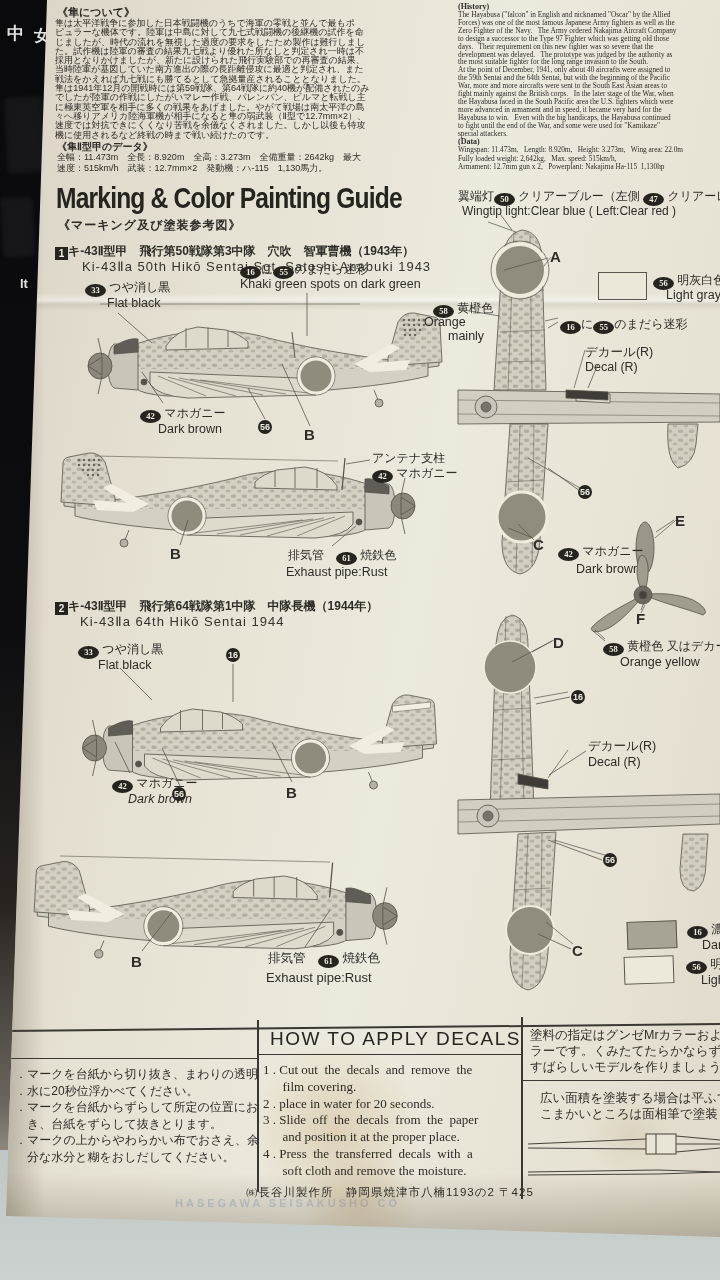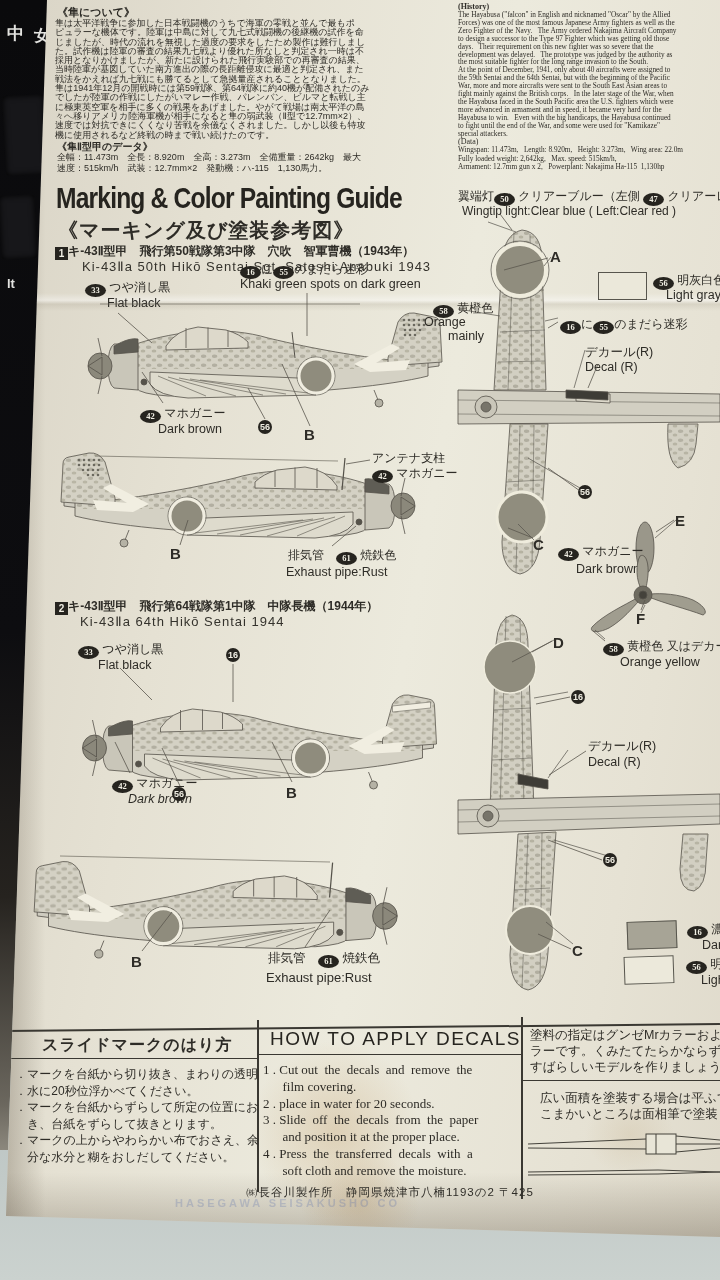--- a/index.html
+++ b/index.html
@@ -43,42 +43,42 @@
 <body>
 
 <div id="page">
 
   <div class="bg-dark">
     <div class="key" style="left:4px;top:95px;width:42px;height:80px;transform:rotate(-3deg);"></div>
     <div class="key" style="left:0px;top:195px;width:36px;height:64px;transform:rotate(-3deg);"></div>
   </div>
   <div class="keycap-label" style="left:7px;top:22px;font-size:17px;">中</div>
   <div class="keycap-label" style="left:34px;top:26px;font-size:16px;">女</div>
-  <div class="keycap-label" style="left:7px;top:276px;font-size:13px;">lt</div>
+  <div class="keycap-label" style="left:20px;top:276px;font-size:13px;">lt</div>
 
   <div class="paper">
     <div class="paper-edge-l"></div>
     <div class="paper-edge-b"></div>
     <div class="crease"></div>
     <div class="stain" style="left:250px;top:1040px;width:170px;height:180px;background:radial-gradient(ellipse at 50% 50%,rgba(188,148,92,.30),rgba(188,148,92,0) 70%);"></div>
     <div class="stain" style="left:300px;top:1150px;width:120px;height:110px;background:radial-gradient(ellipse at 50% 50%,rgba(175,135,80,.25),rgba(175,135,80,0) 70%);"></div>
     <div class="stain" style="left:585px;top:1095px;width:90px;height:80px;background:radial-gradient(ellipse at 50% 50%,rgba(180,150,100,.16),rgba(180,150,100,0) 70%);"></div>
 
     <div class="t jp" style="left:57px;top:5px;font-size:11px;font-weight:bold;">《隼について》</div>
     <div class="t jp lines" style="left:55px;top:19px;font-size:9px;line-height:9.3px;"><div>隼は太平洋戦争に参加した日本戦闘機のうちで海軍の零戦と並んで最もポ</div><div>ピュラーな機体です。陸軍は中島に対して九七式戦闘機の後継機の試作を命</div><div>じましたが、時代の流れを無視した過度の要求をしたため製作は難行しまし</div><div>た。試作機は陸軍の審査の結果九七戦より優れた所なしと判定され一時は不</div><div>採用となりかけましたが、新たに設けられた飛行実験部での再審査の結果、</div><div>当時陸軍が基図していた南方進出の際の長距離侵攻に最適と判定され、また</div><div>戦法をかえれば九七戦にも勝てるとして急拠量産されることとなりました。</div><div>隼は1941年12月の開戦時には第59戦隊、第64戦隊に約40機が配備されたのみ</div><div>でしたが陸軍の作戦にしたがいマレー作戦、パレンバン、ビルマと転戦し主</div><div>に極東英空軍を相手に多くの戦果をあげました。やがて戦場は南太平洋の島</div><div>々へ移りアメリカ陸海軍機が相手になると隼の弱武装（Ⅱ型で12.7mm×2）、</div><div>速度では対抗できにくくなり苦戦を余儀なくされました。しかし以後も特攻</div><div>機に使用されるなど終戦の時まで戦い続けたのです。</div></div>
     <div class="t jp" style="left:57px;top:140px;font-size:10px;font-weight:bold;">《隼Ⅱ型甲のデータ》</div>
     <div class="t jp lines" style="left:57px;top:152px;font-size:9px;line-height:11px;"><div>全幅：11.473m　全長：8.920m　全高：3.273m　全備重量：2642kg　最大</div><div>速度：515km/h　武装：12.7mm×2　発動機：ハ-115　1,130馬力。</div></div>
 
     <div class="t serif" style="left:458px;top:2px;font-size:8px;font-weight:bold;">(History)</div>
     <div class="t serif lines" style="left:458px;top:11px;font-size:7.3px;line-height:7.9px;"><div>The Hayabusa ("falcon" in English and nicknamed "Oscar" by the Allied</div><div>Forces) was one of the most famous Japanese Army fighters as well as the</div><div>Zero Fighter of the Navy.   The Army ordered Nakajima Aircraft Company</div><div>to design a successor to the Type 97 Fighter which was getting old those</div><div>days.   Their requirement on this new fighter was so severe that the</div><div>development was delayed.   The prototype was judged by the authority as</div><div>the most suitable fighter for the long range invasion to the South.</div><div>At the point of December, 1941, only about 40 aircrafts were assigned to</div><div>the 59th Sentai and the 64th Sentai, but with the beginning of the Pacific</div><div>War, more and more aircrafts were sent to the South East Asian areas to</div><div>fight mainly against the British corps.   In the later stage of the War, when</div><div>the Hayabusa faced in the South Pacific area the U.S. fighters which were</div><div>more advanced in armament and in speed, it became very hard for the</div><div>Hayabusa to win.   Even with the big handicaps, the Hayabusa continued</div><div>to fight until the end of the War, and some were used for "Kamikaze"</div><div>special attackers.</div></div>
-    <div class="t serif" style="left:458px;top:137px;font-size:8px;font-weight:normal;">(Data)</div>
+    <div class="t serif" style="left:458px;top:137px;font-size:8px;font-weight:bold;">(Data)</div>
     <div class="t serif lines" style="left:458px;top:146px;font-size:7.3px;line-height:8.6px;"><div>Wingspan: 11.473m,   Length: 8.920m,   Height: 3.273m,   Wing area: 22.0m</div><div>Fully loaded weight: 2,642kg,   Max. speed: 515km/h,</div><div>Armament: 12.7mm gun x 2,   Powerplant: Nakajima Ha-115  1,130hp</div></div>
 
     <div class="t" style="left:56px;top:181px;font-size:30px;font-weight:bold;letter-spacing:-1px;transform:scaleX(.82);transform-origin:left;color:#26241f;">Marking &amp; Color Painting Guide</div>
-    <div class="t jp" style="left:58px;top:217px;font-size:20px;font-weight:bold;letter-spacing:1px;">《マーキング及び塗装参考図》</div>
+    <div class="t jp" style="left:58px;top:217px;font-size:12px;font-weight:bold;letter-spacing:1px;">《マーキング及び塗装参考図》</div>
 
     <div class="t jp" style="left:55px;top:243px;font-size:12px;font-weight:bold;"><span class="sqnum">1</span><span>キ-43Ⅱ型甲　飛行第50戦隊第3中隊　穴吹　智軍曹機（1943年）</span></div>
     <div class="t" style="left:82px;top:259px;font-size:13px;letter-spacing:1px;color:#34322c;">Ki-43Ⅱa 50th Hikō Sentai Sgt. Satoshi Anabuki 1943</div>
 
     <div class="t jp" style="left:85px;top:279px;font-size:12px;"><span class="cnum">33</span> <span>つや消し黒</span></div>
     <div class="t" style="left:107px;top:296px;font-size:12.5px;">Flat black</div>
     <div class="t jp" style="left:240px;top:261px;font-size:12px;"><span class="cnum">16</span><span>に</span><span class="cnum">55</span><span>のまだら迷彩</span></div>
     <div class="t" style="left:240px;top:277px;font-size:12.5px;">Khaki green spots on dark green</div>
 
     <svg width="0" height="0" style="position:absolute">
@@ -310,21 +310,20 @@
         <path d="M602,860 L548,840"></path>
           <path d="M571,949 L538,934"></path>
       </g>
     </svg>
 
     <div class="rule" style="left:2px;top:1030px;width:718px;height:1.6px;transform:rotate(-0.55deg);transform-origin:left;"></div>
     <div class="rule" style="left:2px;top:1032px;width:1.6px;height:150px;"></div>
     <div class="rule" style="left:257px;top:1020px;width:1.6px;height:172px;"></div>
     <div class="rule" style="left:521px;top:1017px;width:1.6px;height:182px;"></div>
 
-    <div class="t jp" style="left:42px;top:1035px;font-size:16px;font-weight:bold;letter-spacing:1px;">スライドマークのはり方</div>
     <div class="rule" style="left:2px;top:1058px;width:255px;height:1.4px;"></div>
     <div class="t jp lines" style="left:7px;top:1066px;font-size:12px;line-height:16.6px;margin-left:8px;"><div>．マークを台紙から切り抜き、まわりの透明</div><div>．水に20秒位浮かべてください。</div><div>．マークを台紙からずらして所定の位置にお</div><div>　き、台紙をずらして抜きとります。</div><div>．マークの上からやわらかい布でおさえ、余</div><div>　分な水分と糊をおしだしてください。</div></div>
 
     <div class="t" style="left:270px;top:1028px;font-size:19px;letter-spacing:1.5px;color:#26241f;">HOW TO APPLY DECALS</div>
     <div class="rule" style="left:258px;top:1054px;width:263px;height:1.4px;"></div>
     <div class="t serif lines" style="left:263px;top:1062px;font-size:13px;line-height:16.8px;"><div>1 . Cut out  the  decals  and  remove  the</div><div>      film covering.</div><div>2 . place in water for 20 seconds.</div><div>3 . Slide  off  the  decals  from  the  paper</div><div>      and position it at the proper place.</div><div>4 . Press  the  transferred  decals  with  a</div><div>      soft cloth and remove the moisture.</div></div>
 
     <div class="t jp lines" style="left:530px;top:1028px;font-size:12.5px;line-height:15.8px;"><div>塗料の指定はグンゼMrカラーおよび</div><div>ラーです。くみたてたらかならず色</div><div>すばらしいモデルを作りましょう。</div></div>
     <div class="rule" style="left:521px;top:1080px;width:199px;height:1.4px;"></div>
     <div class="t jp lines" style="left:540px;top:1090px;font-size:12.5px;line-height:16px;"><div>広い面積を塗装する場合は平ふで</div><div>こまかいところは面相筆で塗装し</div></div>

